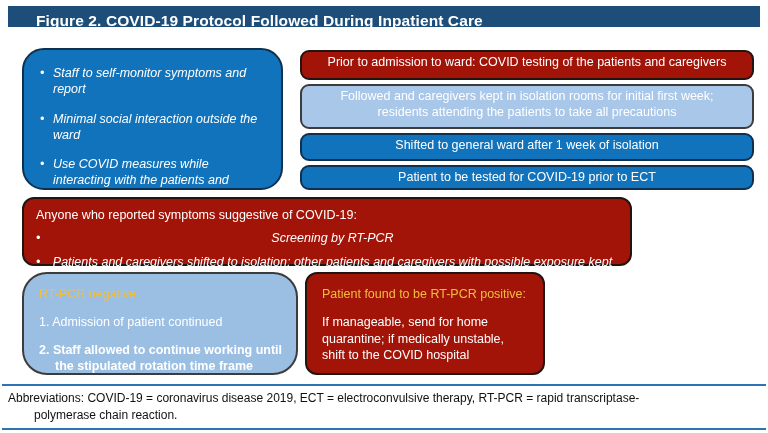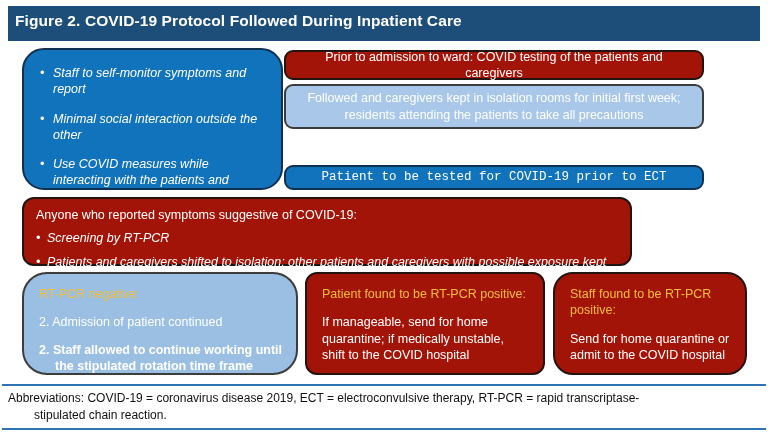--- a/index.html
+++ b/index.html
@@ -2,51 +2,51 @@
 <html><head>
 <meta charset="utf-8">
 <style>
   * { margin:0; padding:0; box-sizing:border-box; }
   body { background:#fff; }
   .figure {
     position:relative; width:768px; height:433px; background:#ffffff;
     font-family:"Liberation Sans", sans-serif; overflow:hidden;
   }
   .header-bar {
-    position:absolute; left:8px; top:6px; width:752px; height:35px;
+    position:absolute; left:8px; top:6px; width:752px; height:21px;
     background:#1C4E79; color:#ffffff; font-size:15.5px; font-weight:bold;
-    line-height:29px; padding-left:7px; letter-spacing:.1px;
+    line-height:29px; padding-left:28px; letter-spacing:.1px;
   }
   .box { position:absolute; border:2px solid #1e1e1e; color:#ffffff; font-size:12.5px; line-height:1.3; }
   .blue  { background:#1173BB; border-color:#10304f; }
   .red   { background:#A31408; border-color:#231311; }
   .lblue { background:#A9C7E8; border-color:#3c3c3c; }
   .lblue2{ background:#9BBFE3; border-color:#3c3c3c; }
 
   .left-box {
     left:22px; top:48px; width:261px; height:142px; border-radius:22px;
     padding:15px 12px 10px 16px;
   }
   .bullet-item { position:relative; padding-left:13px; margin-bottom:13px;font-style:italic; }
   .bullet-item:last-child { margin-bottom:0; }
   .bullet-item::before { content:"\2022"; position:absolute; left:0; top:0; }
 
-  .rc { left:284px; width:420px; border-radius:9px; display:flex; align-items:center;
+  .rc { left:300px; width:454px; border-radius:9px; display:flex; 
         justify-content:center; text-align:center; padding:2px 14px; }
   .rc1 { top:50px;  height:30px; }
   .rc2 { top:84px;  height:45px; }
   .rc3 { top:133px; height:28px; }
-  .rc4 { top:165px; height:25px;font-family:Liberation Mono, monospace; }
+  .rc4 { top:165px; height:25px; }
 
   .wide-red {
     left:22px; top:197px; width:610px; height:69px; border-radius:12px;
     padding:8px 12px 6px 12px;
   }
   .wide-red .line { margin-bottom:7px; }
-  .wide-red .bullet-item { margin-bottom:7px; padding-left:11px; }
+  .wide-red .bullet-item { margin-bottom:7px; padding-left:11px;text-align:center; }
 
   .bottom { top:272px; height:103px; border-radius:20px; padding:12px 13px 10px 15px; }
   .b1 { left:22px;  width:276px;border-radius:25px; }
   .b2 { left:305px; width:240px;border-radius:12px; }
   .b3 { left:553px; width:194px; }
   .box-title { color:#F2BE3C; margin-bottom:12px; }
   .num-item { padding-left:16px; text-indent:-16px; margin-bottom:11px; }
   .num-item:last-child { margin-bottom:0;font-weight:bold; }
   .body-text { color:#ffffff; }
 
@@ -63,56 +63,55 @@
 <body>
 
 <div class="figure">
 
   <div class="header-bar">
     <span>Figure 2. COVID-19 Protocol Followed During Inpatient Care</span>
   </div>
 
   <div class="box blue left-box">
     <div class="bullet-item">Staff to self-monitor symptoms and report</div>
-    <div class="bullet-item">Minimal social interaction outside the other</div>
+    <div class="bullet-item">Minimal social interaction outside the ward</div>
     <div class="bullet-item">Use COVID measures while interacting with the patients and caregivers</div>
   </div>
 
   <div class="box red rc rc1">
     <span>Prior to admission to ward: COVID testing of the patients and caregivers</span>
   </div>
   <div class="box lblue rc rc2">
     <span>Followed and caregivers kept in isolation rooms for initial first week; residents attending the patients to take all precautions</span>
+  </div>
+  <div class="box blue rc rc3">
+    <span>Shifted to general ward after 1 week of isolation</span>
   </div>
   <div class="box blue rc rc4">
     <span>Patient to be tested for COVID-19 prior to ECT</span>
   </div>
 
   <div class="box red wide-red">
     <div class="line">Anyone who reported symptoms suggestive of COVID-19:</div>
     <div class="bullet-item">Screening by RT-PCR</div>
     <div class="bullet-item">Patients and caregivers shifted to isolation; other patients and caregivers with possible exposure kept in isolation</div>
   </div>
 
   <div class="box lblue2 bottom b1">
     <div class="box-title">RT-PCR negative:</div>
-    <div class="num-item">2. Admission of patient continued</div>
+    <div class="num-item">1. Admission of patient continued</div>
     <div class="num-item">2. Staff allowed to continue working until the stipulated rotation time frame</div>
   </div>
 
   <div class="box red bottom b2">
     <div class="box-title">Patient found to be RT-PCR positive:</div>
     <div class="body-text">If manageable, send for home quarantine; if medically unstable, shift to the COVID hospital</div>
   </div>
 
-  <div class="box red bottom b3">
-    <div class="box-title">Staff found to be RT-PCR positive:</div>
-    <div class="body-text">Send for home quarantine or admit to the COVID hospital</div>
-  </div>
 
   <div class="rule rule-top"></div>
   <div class="footer-text">
     <div>Abbreviations: COVID-19 = coronavirus disease 2019, ECT = electroconvulsive therapy, RT-PCR = rapid transcriptase-</div>
-    <div class="footer-line2">stipulated chain reaction.</div>
+    <div class="footer-line2">polymerase chain reaction.</div>
   </div>
   <div class="rule rule-bottom"></div>
 
 </div>
 
 </body></html>

